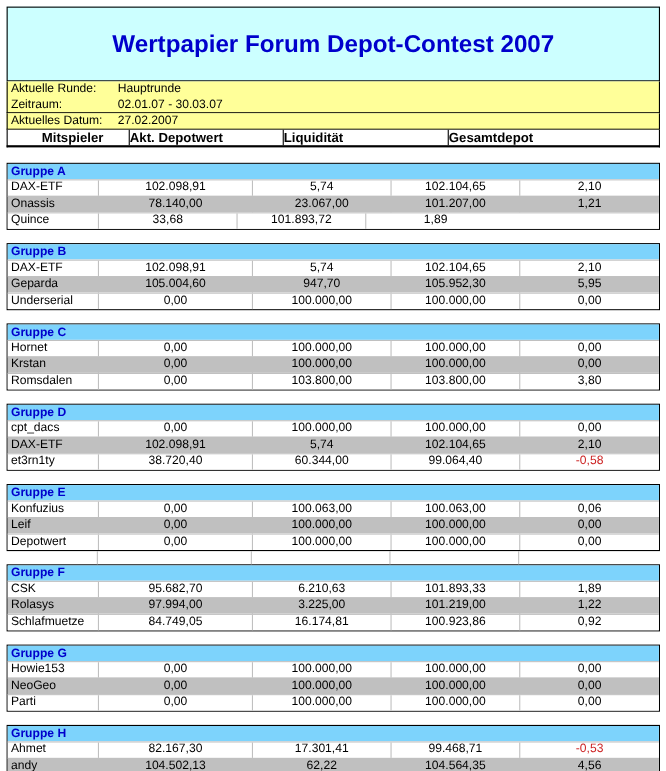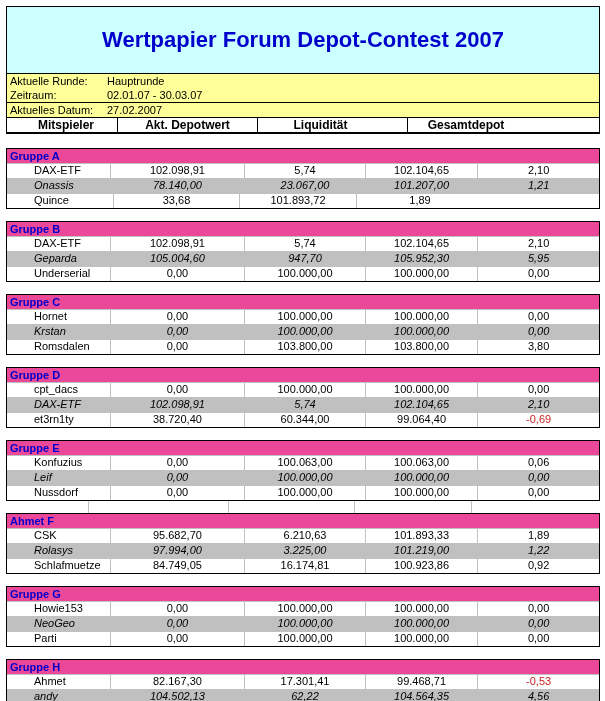--- a/index.html
+++ b/index.html
@@ -28,38 +28,38 @@
   .info-row { height:14px; line-height:14px; font-size:11px; padding-left:3px; white-space:nowrap; }
   .info-label { display:inline-block; width:97px; }
 
   
   .header-row {
     width:592px; border:1px solid #000; border-top:none; border-bottom:2px solid #000;
     background:#ffffff; display:flex; height:14px; line-height:14px;
     font-size:12px; font-weight:bold;
   }
   .header-row .hc { box-sizing:border-box; overflow:hidden; white-space:nowrap; }
-  .header-row .hc + .hc { border-left:1px solid #000; text-align:center; }
+  .header-row .hc + .hc { border-left:1px solid #000; text-align:left; }
   .hc1 { width:82px; padding-left:3px;margin-left:28px; }
   .hc2 { width:140px; } .hc3 { width:126px; } .hc4 { width:117px;margin-left:24px; } .hc5 { width:127px; }
 
   .top-gap { height:14px; }
 
   
   .group-block { width:592px; border:1px solid #000; margin-bottom:12px; background:#fff; }
   .group-block.no-gap { margin-bottom:0; }
   .group-header {
-    height:14px; line-height:14px; background:#ec4899;
+    height:14px; line-height:14px; background:#7dd3fc;
     color:#0000cc; font-weight:bold; font-size:11px; padding-left:3px;
   }
   .grow { display:flex; height:14px; line-height:13px; font-size:11px; border-top:1px solid #c0c0c0; background:#fff; }
-  .grow.gray { background:#c0c0c0;font-style:italic; }
+  .grow.gray { background:#c0c0c0; }
   .grow .cell { box-sizing:border-box; overflow:hidden; white-space:nowrap; }
   .grow .cell + .cell { border-left:1px solid #c0c0c0; text-align:center; }
-  .c1 { width:82px; padding-left:3px;margin-left:24px; }
+  .c1 { width:82px; padding-left:3px; }
   .c2 { width:140px; } .c3 { width:126px; } .c4 { width:117px; } .c5 { width:127px; }
   .neg { color:#cc2222; }
 
   
   .gap-grid { width:592px; height:12px; margin-left:1px; display:flex; }
   .gap-grid span { display:block; height:12px; border-right:1px solid #c0c0c0; box-sizing:border-box; }
   .gg1 { width:82px; } .gg2 { width:140px; } .gg3 { width:126px; } .gg4 { width:117px; }
 </style>
 </head>
 <body>
@@ -180,55 +180,55 @@
           <div class="cell c2">102.098,91</div>
           <div class="cell c3">5,74</div>
           <div class="cell c4">102.104,65</div>
           <div class="cell c5">2,10</div>
         </div>
         <div class="grow">
           <div class="cell c1">et3rn1ty</div>
           <div class="cell c2">38.720,40</div>
           <div class="cell c3">60.344,00</div>
           <div class="cell c4">99.064,40</div>
-          <div class="cell c5 neg">-0,69</div>
+          <div class="cell c5 neg">-0,58</div>
         </div>
       </div>
       <div class="group-block no-gap">
         <div class="group-header">Gruppe E</div>
         <div class="grow">
           <div class="cell c1">Konfuzius</div>
           <div class="cell c2">0,00</div>
           <div class="cell c3">100.063,00</div>
           <div class="cell c4">100.063,00</div>
           <div class="cell c5">0,06</div>
         </div>
         <div class="grow gray">
           <div class="cell c1">Leif</div>
           <div class="cell c2">0,00</div>
           <div class="cell c3">100.000,00</div>
           <div class="cell c4">100.000,00</div>
           <div class="cell c5">0,00</div>
         </div>
         <div class="grow">
-          <div class="cell c1">Nussdorf</div>
+          <div class="cell c1">Depotwert</div>
           <div class="cell c2">0,00</div>
           <div class="cell c3">100.000,00</div>
           <div class="cell c4">100.000,00</div>
           <div class="cell c5">0,00</div>
         </div>
       </div>
       <div class="gap-grid">
         <span class="gg1"></span>
         <span class="gg2"></span>
         <span class="gg3"></span>
         <span class="gg4"></span>
       </div>
       <div class="group-block">
-        <div class="group-header">Ahmet F</div>
+        <div class="group-header">Gruppe F</div>
         <div class="grow">
           <div class="cell c1">CSK</div>
           <div class="cell c2">95.682,70</div>
           <div class="cell c3">6.210,63</div>
           <div class="cell c4">101.893,33</div>
           <div class="cell c5">1,89</div>
         </div>
         <div class="grow gray">
           <div class="cell c1">Rolasys</div>
           <div class="cell c2">97.994,00</div>

